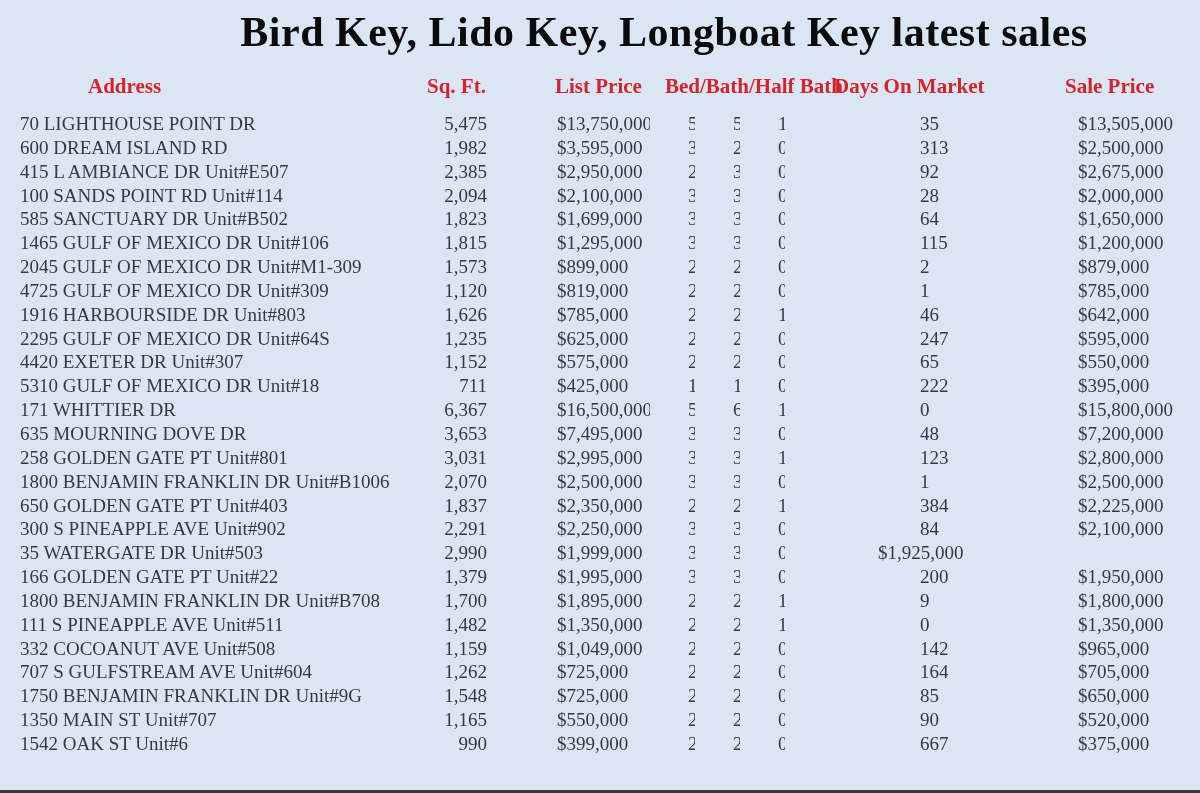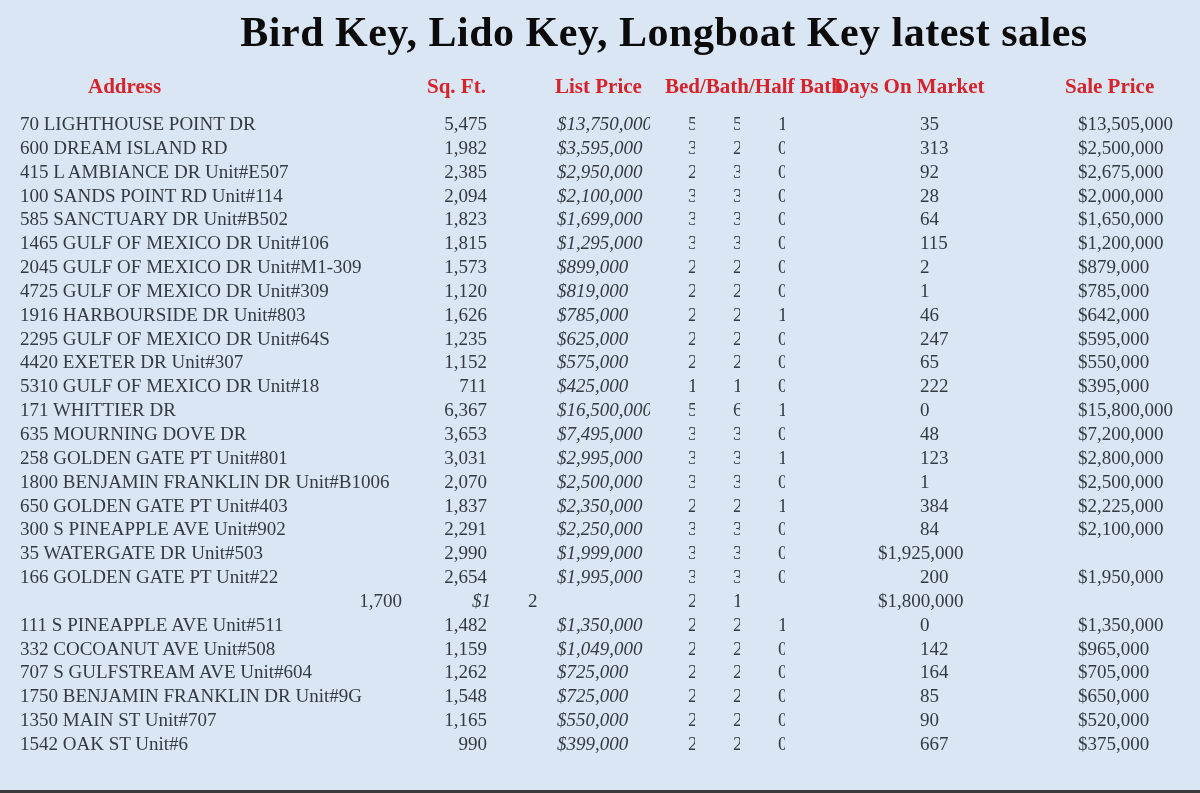--- a/index.html
+++ b/index.html
@@ -57,21 +57,21 @@
   }
   .cell{
     font-size:19px;
     line-height:23.85px;
     color:var(--ink);
     white-space:nowrap;
     overflow:hidden;
   }
   .c-addr{padding-left:20px;}
   .c-sqft{text-align:right;padding-right:3px;}
-  .c-list{padding-left:67px;font-style:italic;}
+  .c-list{padding-left:67px;}
   .c-bed,.c-bath,.c-half{padding-left:38px;}
   .c-days{padding-left:135px;}
   .c-sale{padding-left:93px;}
 </style>
 </head>
 <body>
 
 <div class="page">
 
   <div class="title">Bird Key, Lido Key, Longboat Key latest sales</div>
@@ -270,29 +270,30 @@
         <div class="cell c-addr">35 WATERGATE DR Unit#503</div>
         <div class="cell c-sqft">2,990</div>
         <div class="cell c-list">$1,999,000</div>
         <div class="cell c-bed">3</div>
         <div class="cell c-bath">3</div>
         <div class="cell c-half">0</div>
         <div class="cell c-sale">$1,925,000</div>
       </div>
       <div class="trow">
         <div class="cell c-addr">166 GOLDEN GATE PT Unit#22</div>
-        <div class="cell c-sqft">2,654</div>
+        <div class="cell c-sqft">1,379</div>
         <div class="cell c-list">$1,995,000</div>
         <div class="cell c-bed">3</div>
         <div class="cell c-bath">3</div>
         <div class="cell c-half">0</div>
         <div class="cell c-days">200</div>
         <div class="cell c-sale">$1,950,000</div>
       </div>
       <div class="trow">
+        <div class="cell c-addr">1800 BENJAMIN FRANKLIN DR Unit#B708</div>
         <div class="cell c-sqft">1,700</div>
         <div class="cell c-list">$1,895,000</div>
         <div class="cell c-bed">2</div>
         <div class="cell c-bath">2</div>
         <div class="cell c-half">1</div>
         <div class="cell c-days">9</div>
         <div class="cell c-sale">$1,800,000</div>
       </div>
       <div class="trow">
         <div class="cell c-addr">111 S PINEAPPLE AVE Unit#511</div>

